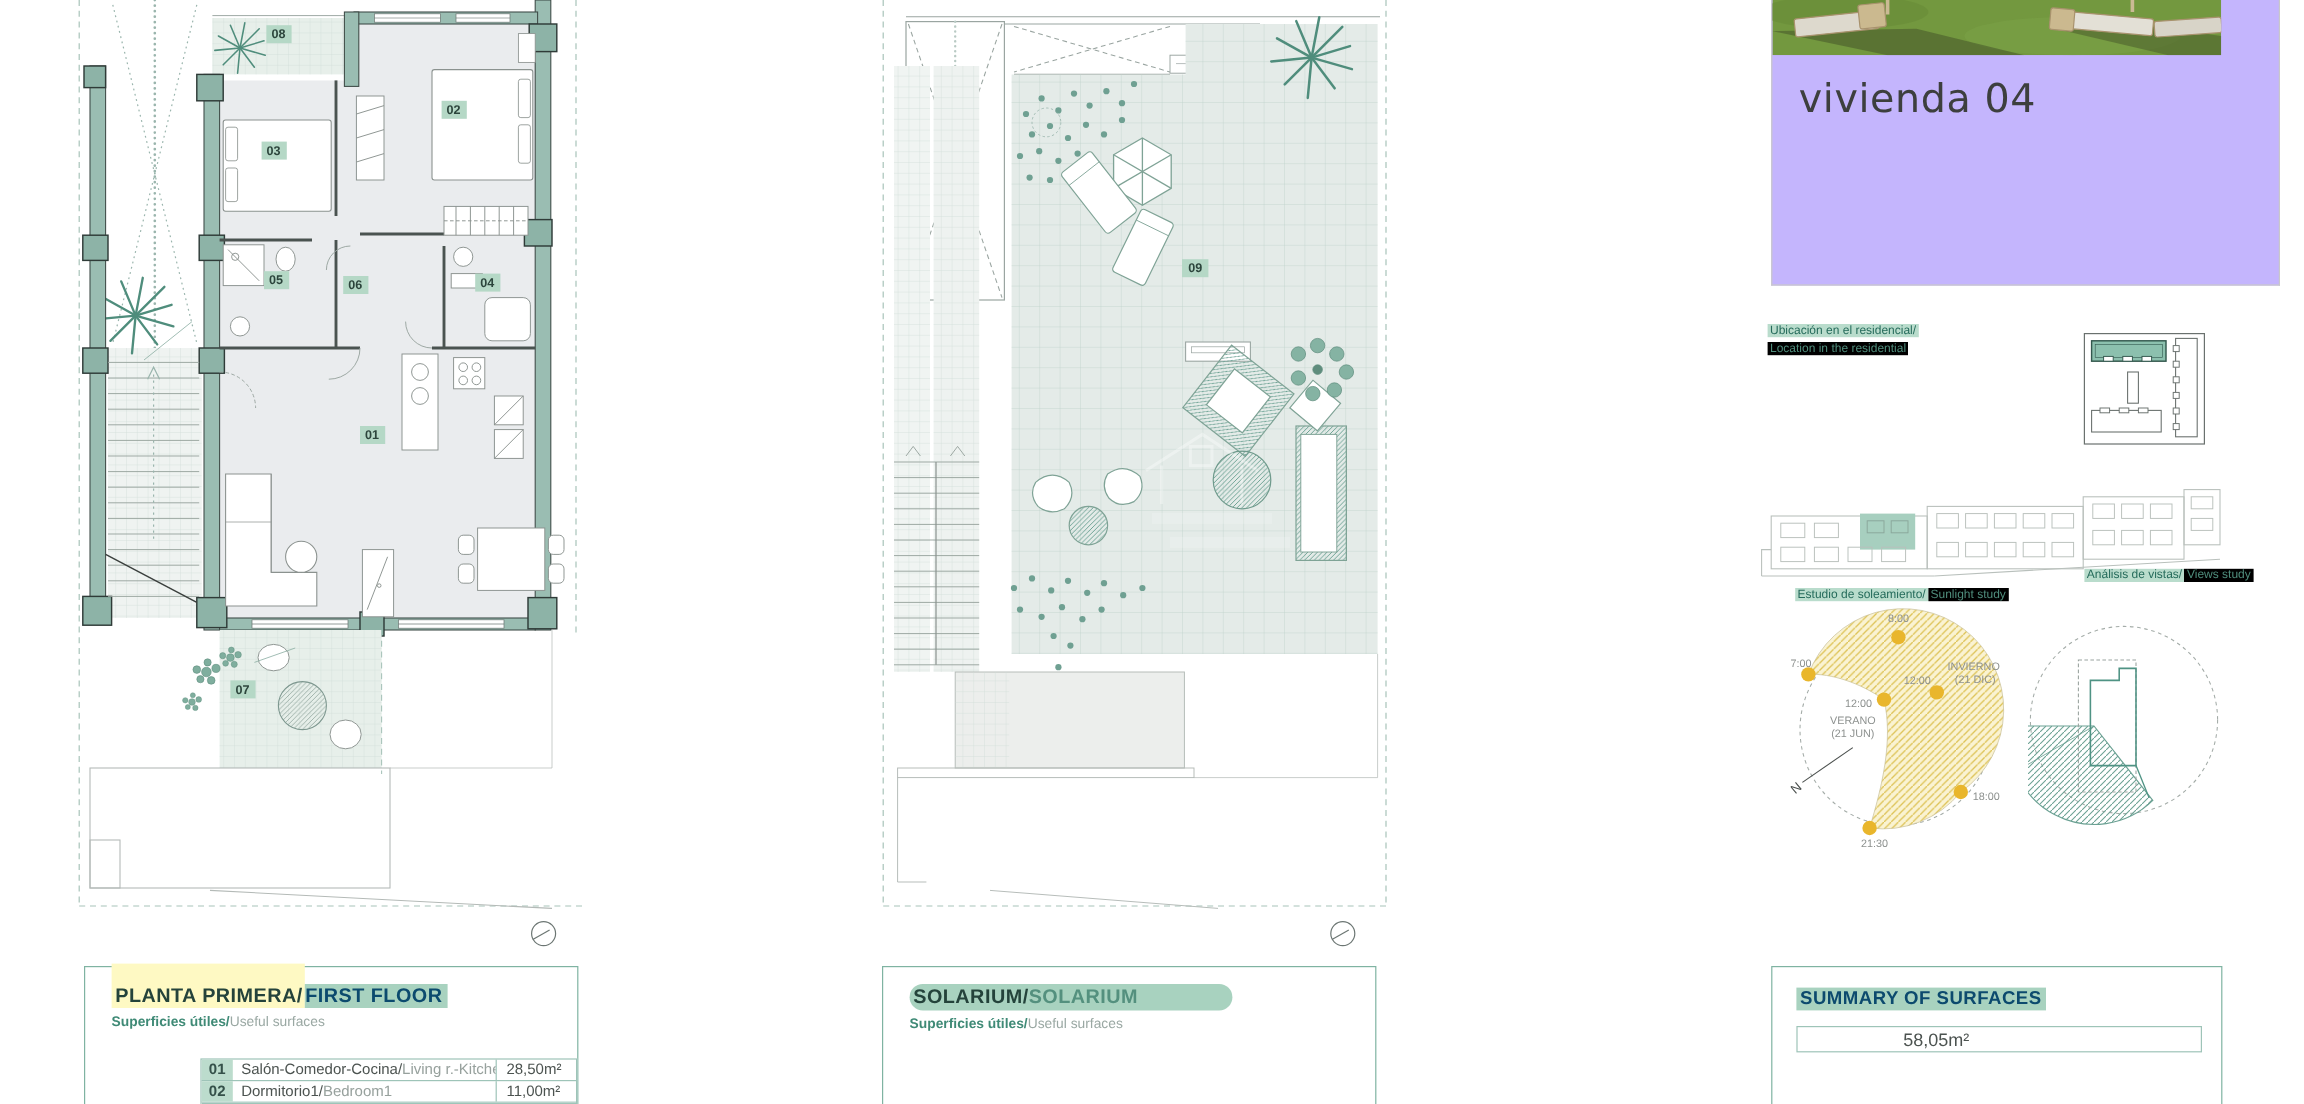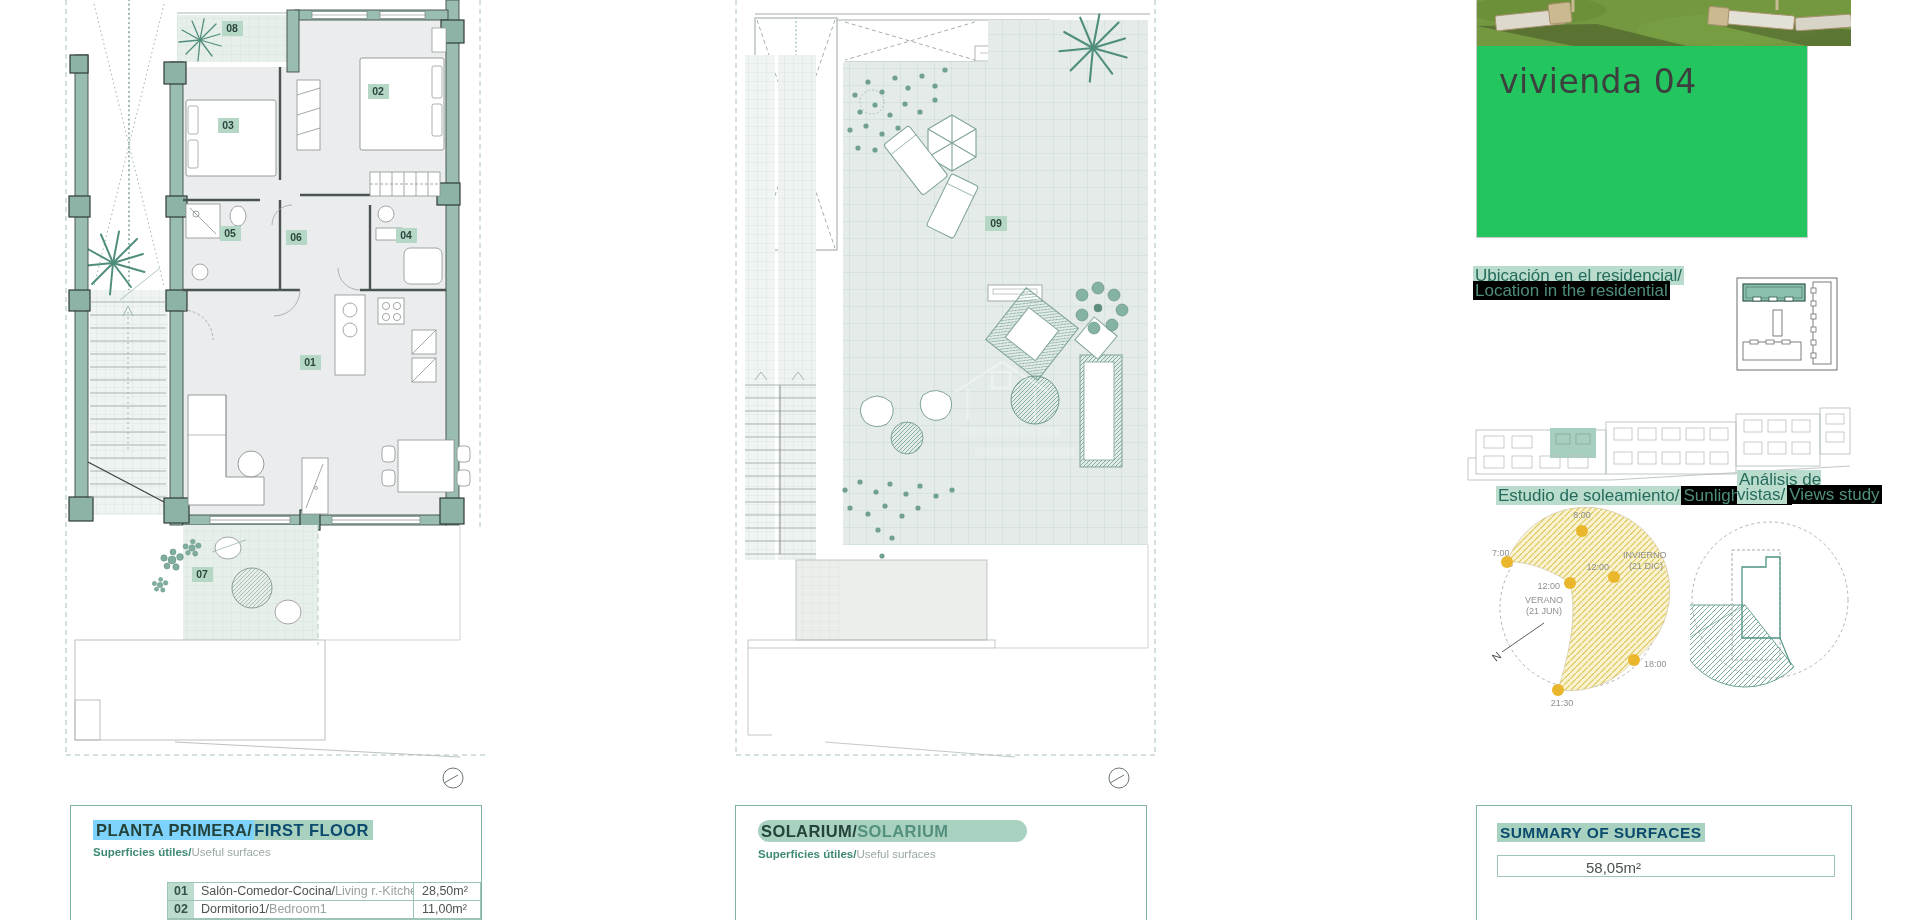--- a/index.html
+++ b/index.html
@@ -3,43 +3,43 @@
 <meta charset="utf-8">
 <style>
   html,body{margin:0;padding:0;background:#ffffff;}
   .sheet{position:relative;width:1920px;height:920px;overflow:hidden;background:#fff;
          font-family:"Liberation Sans", sans-serif;}
   .abs{position:absolute;}
 
   
   .info-box{position:absolute;border:1px solid #7fb3a2;background:#fff;box-sizing:border-box;}
   .box-title{font-size:16.5px;font-weight:bold;letter-spacing:.4px;line-height:20px;}
-  .box-title .t-dark{color:#24433b;background:#7dd3fc;padding:1px 2px 1px 3px;margin-top:28px;}
+  .box-title .t-dark{color:#24433b;background:#fef9c3;padding:18px 2px 1px 3px;margin-top:28px;}
   .box-title .t-light{color:#0c4a6e;background:#a8d2bf;padding:1px 4px 1px 0;}
   .box-sub{font-size:11.5px;margin-top:6px;}
   .box-sub .s-es{color:#3f8a76;font-weight:bold;}
   .box-sub .s-en{color:#9aa8a3;}
   .bar-title{display:inline-block;min-width:262px;background:#a8d2bf;padding:1px 4px 1px 3px;border-radius:11px;}
 
   .area-table{position:absolute;font-size:12.5px;border:1px solid #9ec4b8;background:#fff;}
   .area-row{display:grid;grid-template-columns:26px 220px 66px;border-bottom:1px solid #9ec4b8;}
   .area-row:last-child{border-bottom:none;}
   .cell-num{background:#bcdccd;color:#35514a;font-weight:bold;text-align:center;line-height:17px;}
   .cell-name{padding:0 4px 0 7px;line-height:17px;white-space:nowrap;overflow:hidden;border-right:1px solid #9ec4b8;}
   .cell-name .n-es{color:#4c5350;}
   .cell-name .n-en{color:#97a19d;}
   .cell-area{color:#4c5350;line-height:17px;padding-left:8px;}
   .partial-row{height:4px;border-top:1px solid #9ec4b8;background:#fff;}
 
   
-  .card{position:absolute;left:1476px;top:0;width:332px;height:238px;border:1px solid #c9c9c9;
-        border-top:none;background:#22c55e;box-sizing:border-box;}
+  .card{position:absolute;left:1476px;top:0;width:424px;height:238px;border:1px solid #c9c9c9;
+        border-top:none;background:#c4b5fd;box-sizing:border-box;}
   .card-title{margin:16px 0 0 22px;font-family:"DejaVu Sans", sans-serif;font-size:33px;
               letter-spacing:.5px;color:#3d3f3e;font-weight:500;}
-  .tag-line{font-size:17px;line-height:15px;}
+  .tag-line{font-size:10px;line-height:15px;}
   .tag-line .t-es{color:#256b5b;background:#b9dccc;padding:0 2px;}
   .tag-line .t-en{color:#4f8d7c;background:#000000;padding:0 2px;}
 
   .sum-table{margin-top:12px;border:1px solid #9ec4b8;width:336px;}
   .sum-row{display:grid;grid-template-columns:1fr 96px;}
   .sum-label{padding:3px 8px 5px 9px;font-size:15px;line-height:18px;border-right:1px solid #9ec4b8;}
   .sum-label .l-es{color:#4c5350;}
   .sum-label .l-en{color:#949e9a;}
   .sum-value{font-size:15px;color:#4c5350;text-align:center;padding:3px 9px 0 0;}
 

